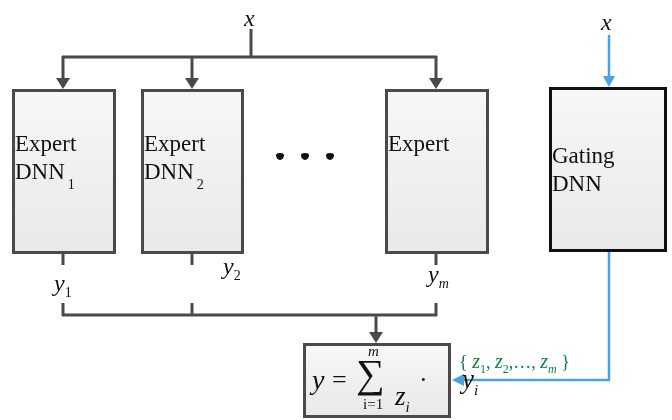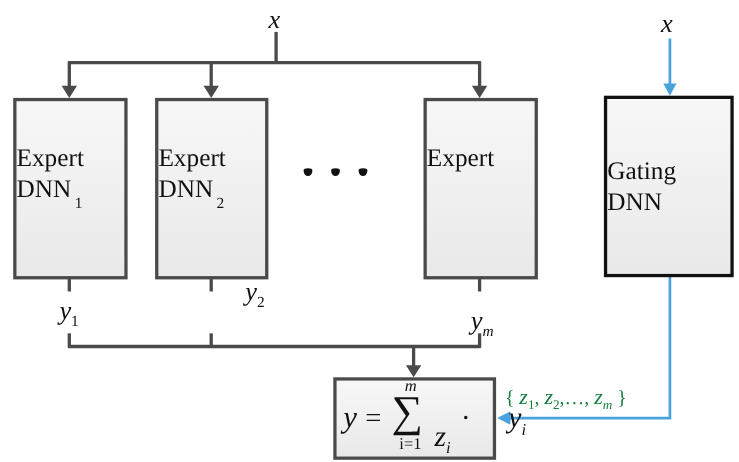--- a/index.html
+++ b/index.html
@@ -84,21 +84,21 @@
 
 <div class="box gating" style="left:549px; top:87px; width:118px; height:165px;">
   <div class="label" style="left:0; right:0; top:52px;">
     <div>Gating</div>
     <div>DNN</div>
   </div>
 </div>
 
 <div class="var" style="left:54px; top:271px;"><span>y</span><span class="ysub">1</span></div>
 <div class="var" style="left:184px; top:254px;margin-left:39px;"><span>y</span><span class="ysub">2</span></div>
-<div class="var" style="left:428px; top:280px;text-align:right;"><span>y</span><span class="ysubm">m</span></div>
+<div class="var" style="left:428px; top:262px;text-align:right;"><span>y</span><span class="ysubm">m</span></div>
 
 <div class="box sumbox" style="left:303px; top:343px; width:148px; height:75px;">
   <div class="formula" style="left:0; top:0; width:142px; height:69px;">
     <span style="position:absolute; left:6px; top:18px; font-size:28px; font-style:italic;">y</span>
     <span style="position:absolute; left:26px; top:19px; font-size:26px;">=</span>
     <span style="position:absolute; left:62px; top:-3px; font-size:15px; font-style:italic;">m</span>
     <span style="position:absolute; left:50px; top:6px; font-size:40px; line-height:44px;">∑</span>
     <span style="position:absolute; left:57px; top:50px; font-size:15px; ">i=1</span>
     <span style="position:absolute; left:89px; top:18px; font-size:27px; font-style:italic;margin-top:17px;"><span>z</span><span style="font-size:15px; vertical-align:-7px;">i</span></span>
     <span style="position:absolute; left:113px; top:19px; font-size:26px;">·</span>

